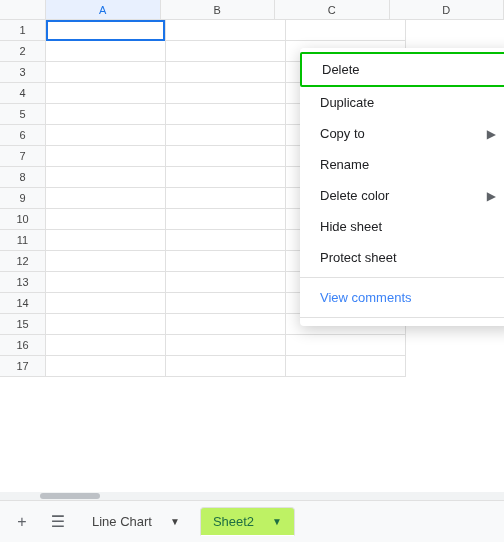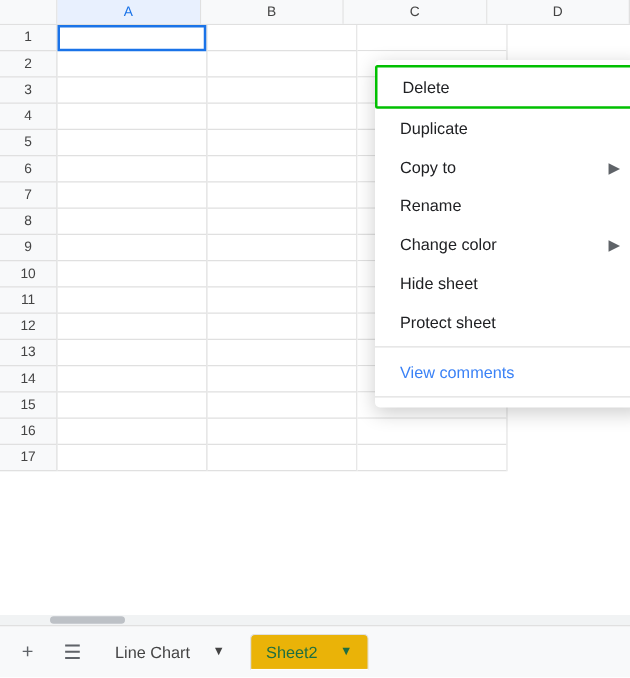--- a/index.html
+++ b/index.html
@@ -181,21 +181,21 @@
       cursor: pointer;
       color: #202124;
       background: transparent;
     }
 
     .sheet-tab.line-chart-tab {
       color: #444;
     }
 
     .sheet-tab.active {
-      background: #eab308;
+      background: #bef264;
       border: 1px solid #e0e0e0;
       border-bottom: 1px solid #fff;
       color: #1e6e42;
       font-weight: 500;
     }
 
     .tab-arrow {
       font-size: 10px;
       color: inherit;
     }
@@ -329,21 +329,21 @@
     <span>Duplicate</span>
   </div>
   <div class="menu-item">
     <span>Copy to</span>
     <span class="arrow">▶</span>
   </div>
   <div class="menu-item">
     <span>Rename</span>
   </div>
   <div class="menu-item">
-    <span>Change color</span>
+    <span>Delete color</span>
     <span class="arrow">▶</span>
   </div>
   <div class="menu-item">
     <span>Hide sheet</span>
   </div>
   <div class="menu-item">
     <span>Protect sheet</span>
   </div>
   <div class="menu-divider"></div>
   <div class="menu-item disabled">

